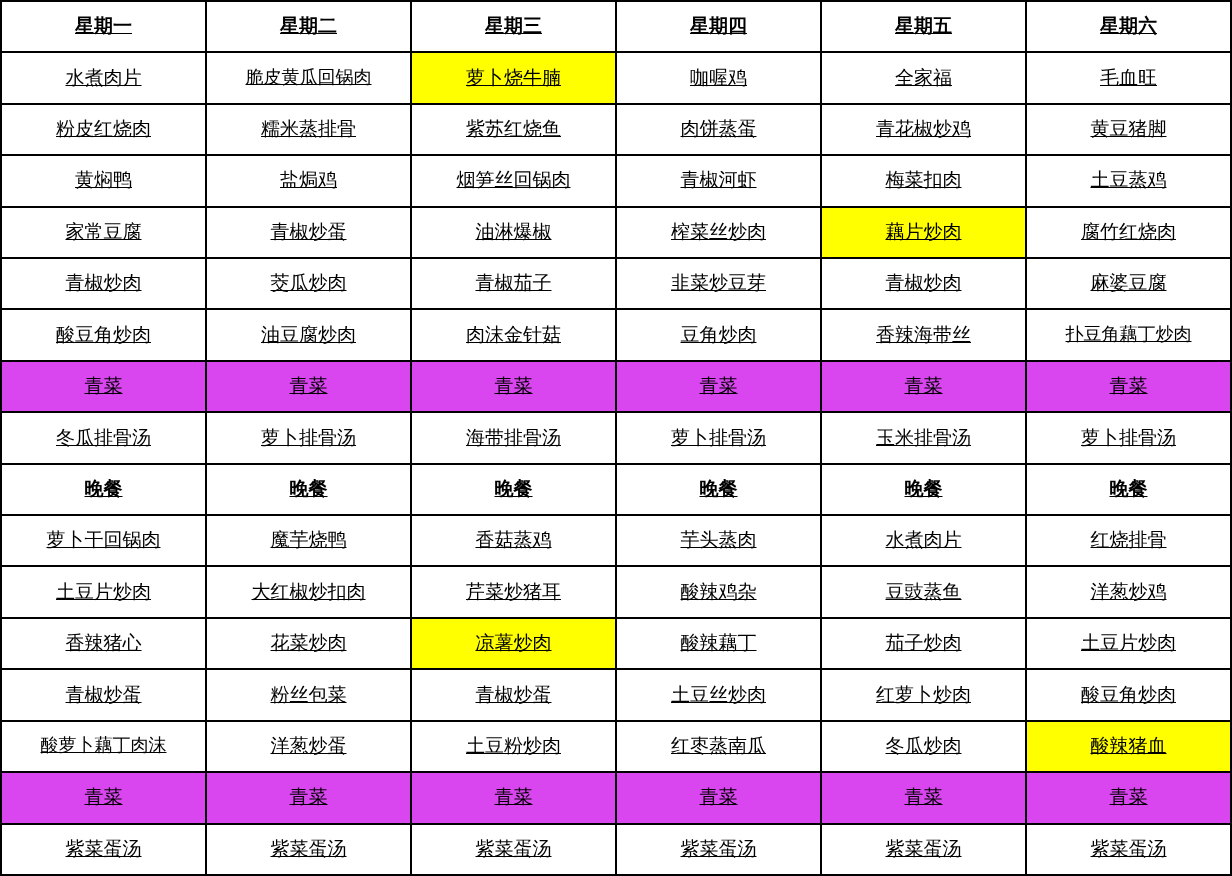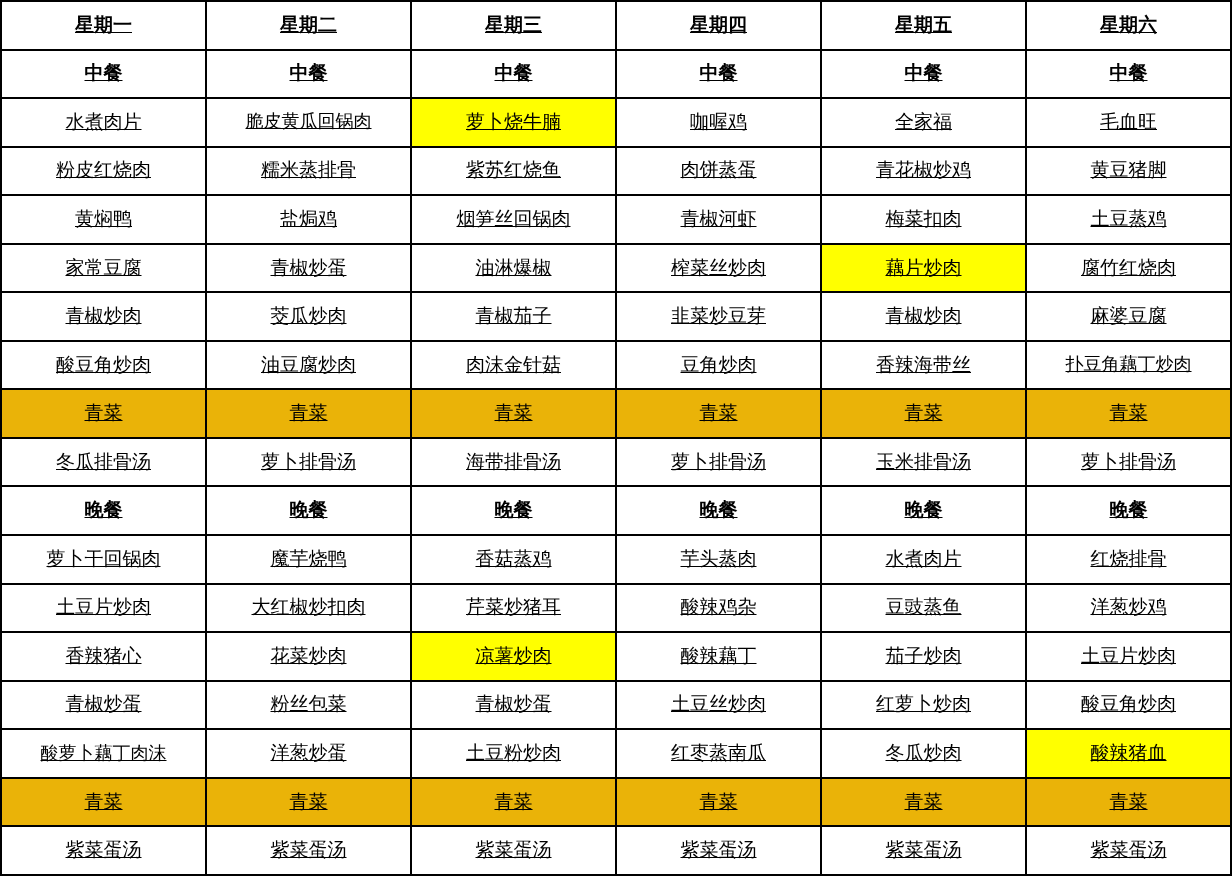--- a/index.html
+++ b/index.html
@@ -36,21 +36,21 @@
     font-weight: bold;
   }
   td.section {
     font-size: 23px;
     font-weight: bold;
   }
   td.highlight {
     background: #ffff00;
   }
   td.greens {
-    background: #eab308;
+    background: #d946ef;
     text-align: left;
     padding-left: 12px;
   }
   td.dish {
     font-size: 19px;
   }
   td.dish.tight {
     font-size: 18px;
     margin-left: 43px;
   }
@@ -62,28 +62,20 @@
   <tbody>
       <tr>
         <td class="hdr">星期一</td>
         <td class="hdr">星期二</td>
         <td class="hdr">星期三</td>
         <td class="hdr">星期四</td>
         <td class="hdr">星期五</td>
         <td class="hdr">星期六</td>
       </tr>
       <tr>
-        <td class="section">中餐</td>
-        <td class="section">中餐</td>
-        <td class="section">中餐</td>
-        <td class="section">中餐</td>
-        <td class="section">中餐</td>
-        <td class="section">中餐</td>
-      </tr>
-      <tr>
         <td class="dish">水煮肉片</td>
         <td class="dish tight">脆皮黄瓜回锅肉</td>
         <td class="dish highlight">萝卜烧牛腩</td>
         <td class="dish">咖喔鸡</td>
         <td class="dish">全家福</td>
         <td class="dish">毛血旺</td>
       </tr>
       <tr>
         <td class="dish">粉皮红烧肉</td>
         <td class="dish">糯米蒸排骨</td>

